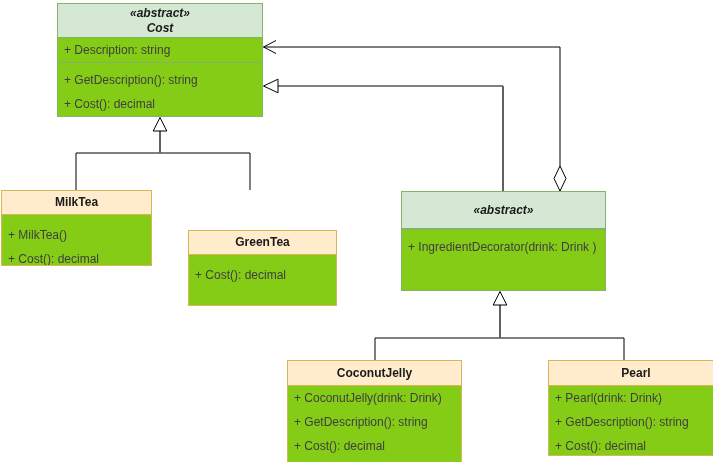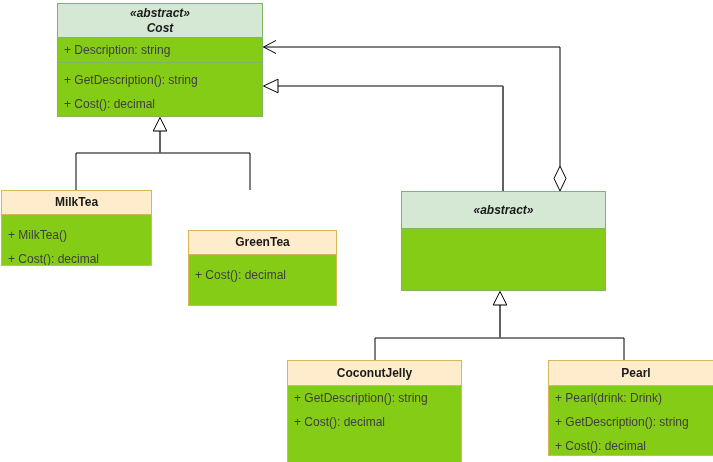--- a/index.html
+++ b/index.html
@@ -78,27 +78,31 @@
     </div>
     <div class="sec s1">
       <div class="row">+ Cost(): decimal</div>
     </div>
   </div>
 
   <div class="uml-class abstract c-decor">
     <div class="hdr">
       <div>«abstract»</div>
     </div>
+    <div class="sec s2 divided">
+      <div class="row">+ IngredientDecorator(drink: Drink )</div>
+    </div>
   </div>
 
   <div class="uml-class concrete c-coconut">
     <div class="hdr">
       <div>CoconutJelly</div>
     </div>
     <div class="sec s1">
+      <div class="row">+ CoconutJelly(drink: Drink)</div>
       <div class="row">+ GetDescription(): string</div>
       <div class="row">+ Cost(): decimal</div>
     </div>
   </div>
 
   <div class="uml-class concrete c-pearl">
     <div class="hdr">
       <div>Pearl</div>
     </div>
     <div class="sec s1">

